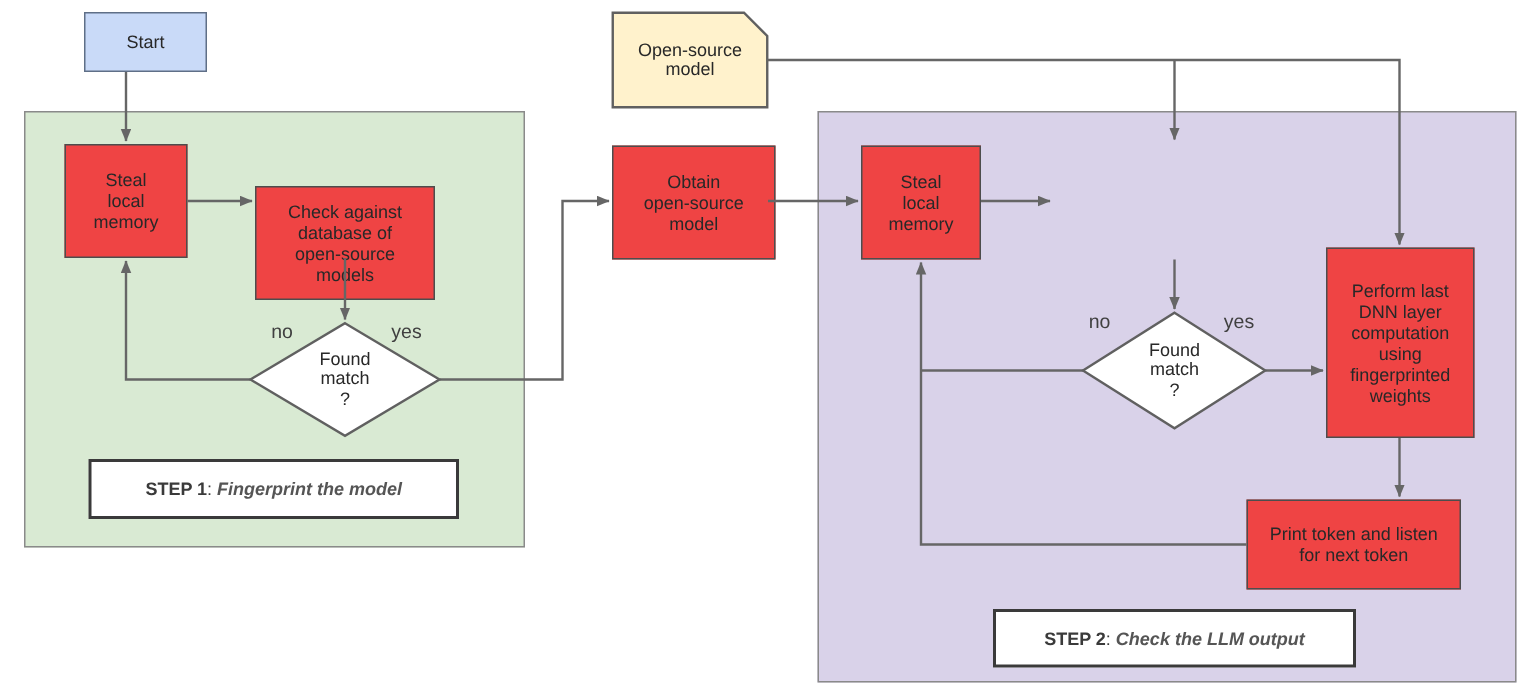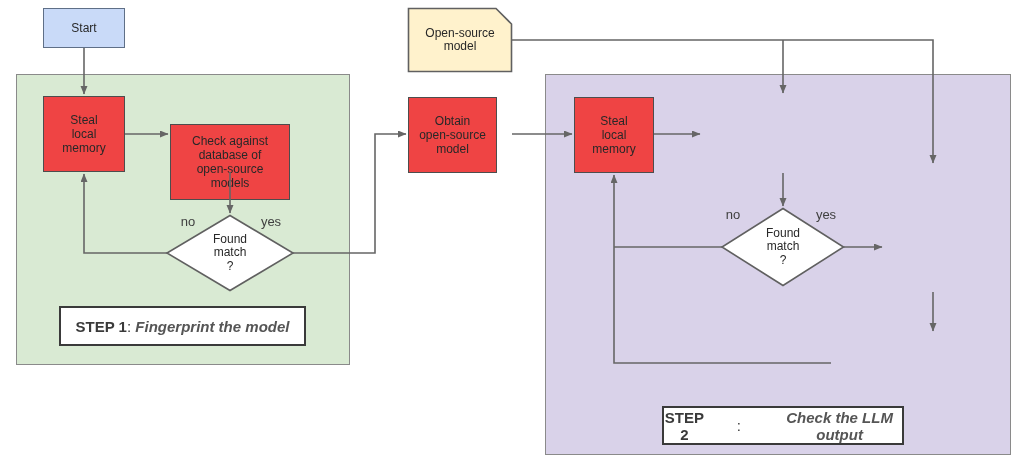--- a/index.html
+++ b/index.html
@@ -8,25 +8,25 @@
     font-family:"Liberation Sans","DejaVu Sans",sans-serif;
   }
   .container{position:absolute;box-sizing:border-box;border:1.6px solid #8a8a8a;}
   .container.green{background:var(--c-step1,#d9ead3);}
   .container.purple{background:var(--c-step2,#d9d2e9);}
   .node{
     position:absolute;box-sizing:border-box;border:1.5px solid #4d4d4d;background:#ef4444;
     display:flex;align-items:center;justify-content:center;text-align:center;
     font-size:12px;line-height:14px;color:#282828;white-space:pre-line;
   }
-  .node.start{background:var(--c-start,#c9daf8);border-color:#5f6f87;}
+  .node.start{background:var(--c-start,#c9daf8);border-color:#5f6f87;margin-left:13px;}
   .caption{
     position:absolute;box-sizing:border-box;border:2px solid #3a3a3a;background:#ffffff;
     display:flex;align-items:center;justify-content:center;text-align:center;
-    font-size:15px;color:#4a4a4a;
+    font-size:12px;color:#4a4a4a;
   }
   .caption .cap-bold{font-weight:bold;color:#3a3a3a;}
   .caption .cap-colon{color:#3a3a3a;white-space:pre;}
   .caption .cap-italic{font-style:italic;color:#555555;font-weight:bold;}
   .freelabel{
     position:absolute;transform:translate(-50%,-50%);
     font-size:13px;color:#404040;line-height:13px;
   }
   .overlay-text{
     position:absolute;display:flex;align-items:center;justify-content:center;text-align:center;
@@ -48,37 +48,45 @@
 
   <div class="node" style="left:43px;top:96px;width:82px;height:76px;">Steal
 local
 memory</div>
 
   <div class="node" style="left:170px;top:96px;width:120px;height:76px;margin-top:28px;">Check against
 database of
 open-source
 models</div>
 
-  <div class="node" style="left:408px;top:97px;width:89px;height:76px;">Obtain
+  <div class="node" style="left:408px;top:97px;width:109px;height:76px;">Obtain
 open-source
 model</div>
 
   <div class="node" style="left:574px;top:97px;width:80px;height:76px;">Steal
 local
 memory</div>
 
 
+  <div class="node" style="left:884px;top:165px;width:99px;height:127px;">Perform last
+DNN layer
+computation
+using
+fingerprinted
+weights</div>
 
+  <div class="node" style="left:831px;top:333px;width:143px;height:60px;">Print token and listen
+for next token</div>
 
   <div class="caption" style="left:59px;top:306px;width:247px;height:40px;">
     <span class="cap-bold">STEP 1</span>
       <span class="cap-colon">: </span>
       <span class="cap-italic">Fingerprint the model</span>
   </div>
-  <div class="caption" style="left:662px;top:406px;width:242px;height:39px;gap:32px;">
+  <div class="caption" style="left:662px;top:406px;width:242px;height:39px;">
     <span class="cap-bold">STEP 2</span>
       <span class="cap-colon">: </span>
       <span class="cap-italic">Check the LLM output</span>
   </div>
 
   <svg id="wires" width="1024" height="466" viewBox="0 0 1024 466">
     <defs>
       <marker id="arrow" markerUnits="userSpaceOnUse" markerWidth="10" markerHeight="9" refX="8" refY="3.5" orient="auto">
         <path d="M0,0 L8.5,3.5 L0,7 Z" fill="#666666"></path>
       </marker>

